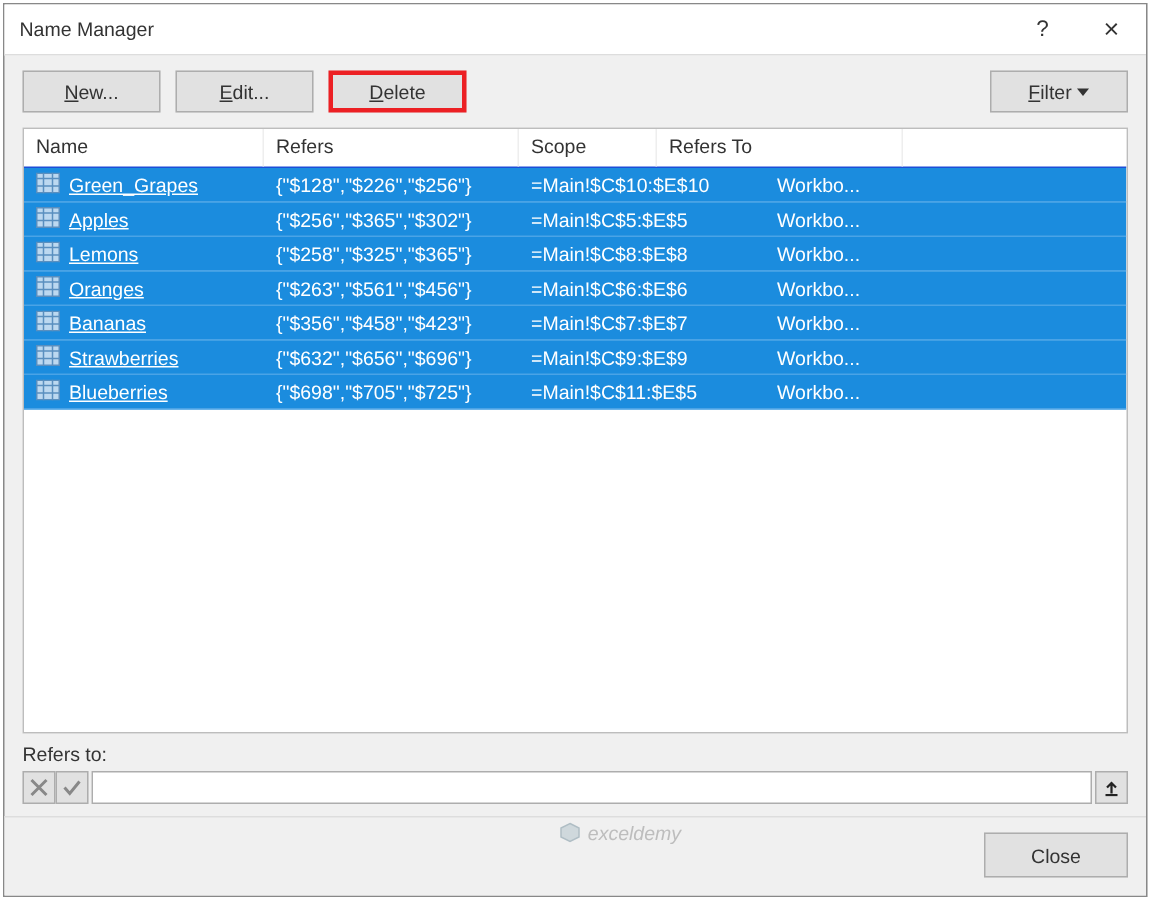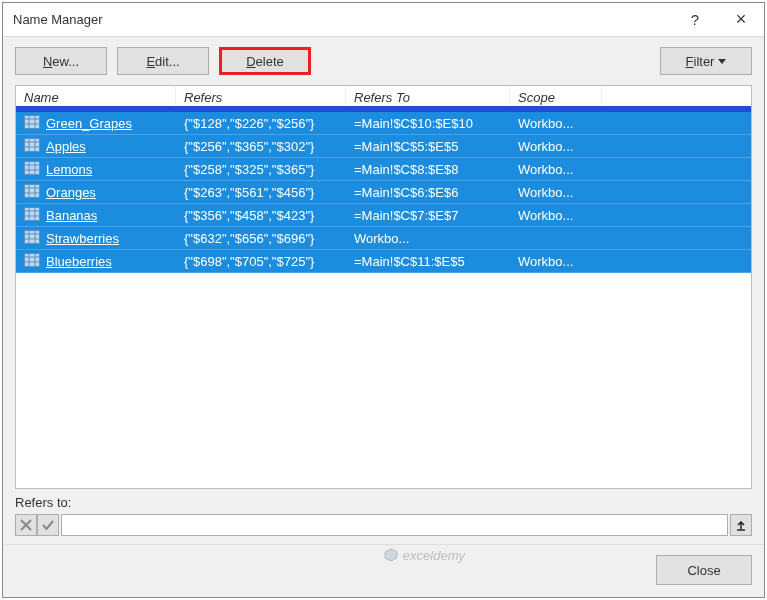--- a/index.html
+++ b/index.html
@@ -7,40 +7,40 @@
   .window { width: 763px; height: 596px; border: 1px solid #888; background: #f0f0f0; margin: 2px; position: relative; display: flex; flex-direction: column; }
   .titlebar { height: 34px; background: #fff; display: flex; align-items: center; padding: 0 0 0 10px; border-bottom: 1px solid #ddd; }
   .titlebar .title { flex: 1; font-size: 13px; color: #333; }
   .titlebar .btn { width: 46px; height: 34px; display: flex; align-items: center; justify-content: center; color: #333; font-size: 15px; }
   .toolbar { display: flex; align-items: center; padding: 10px 12px; gap: 10px; }
   .toolbar .spacer { flex: 1; }
   .btn-std { min-width: 92px; height: 28px; background: #e1e1e1; border: 1px solid #adadad; color: #333; display: inline-flex; align-items: center; justify-content: center; padding: 0 14px; cursor: pointer; }
   .btn-std .ul { text-decoration: underline; }
   .btn-highlight { border: 3px solid #ec2024; }
   .list-area { flex: 1; margin: 0 12px; background: #fff; border-top: 1px solid #bdbdbd; border-left: 1px solid #bdbdbd; border-right: 1px solid #bdbdbd; border-bottom: 1px solid #bdbdbd; display: flex; flex-direction: column; overflow: hidden; }
-  .list-header { display: flex; background: #fff; border-bottom: 6px solid #1d4ed8; height: 26px; font-style: italic; }
+  .list-header { display: flex; background: #fff; border-bottom: 1px solid #1d4ed8; height: 26px; }
   .list-header .col { padding: 4px 8px; border-right: 1px solid #eee; color: #333; font-size: 13px; white-space: nowrap; overflow: hidden; }
   .list-body { flex: 1; overflow: auto; }
   .row { display: flex; height: 23px; align-items: center; background: #1b8cde; color: #fff; border-bottom: 1px solid #4aa3e6; }
   .row .cell { padding: 2px 8px; white-space: nowrap; overflow: hidden; text-overflow: clip; font-size: 13px; }
   .row .icon { width: 18px; height: 16px; margin-right: 4px; display: inline-block; vertical-align: middle; }
   .row .name-cell { display: flex; align-items: center; text-decoration: underline; }
   .col-name { width: 160px; }
   .col-value { width: 170px; }
   .col-refers { width: 164px; }
   .col-scope { width: 92px; }
   .col-comment { flex: 1; margin-top: 40px; }
   .refers-section { padding: 6px 12px 8px 12px; }
   .refers-label { color: #333; padding-bottom: 4px; font-size: 13px; }
   .refers-row { display: flex; align-items: center; gap: 0; }
   .refers-btn { width: 22px; height: 22px; background: #e1e1e1; border: 1px solid #adadad; display: flex; align-items: center; justify-content: center; color: #777; }
   .refers-input { flex: 1; height: 22px; border: 1px solid #adadad; background: #fff; margin: 0 2px; padding: 0 4px; }
   .expand-btn { width: 22px; height: 22px; background: #e1e1e1; border: 1px solid #adadad; display: flex; align-items: center; justify-content: center; }
   .footer { display: flex; justify-content: flex-end; padding: 10px 12px 12px 12px; border-top: 1px solid #ddd; background: #f0f0f0; }
-  .watermark { position: absolute; right: 299px; bottom: 34px; font-size: 12px; color: #bdbdbd; display: flex; align-items: center; gap: 4px; font-style: italic; }
+  .watermark { position: absolute; right: 310px; bottom: 34px; font-size: 12px; color: #bdbdbd; display: flex; align-items: center; gap: 4px; font-style: italic; }
   .caret-down { display: inline-block; margin-left: 4px; width: 0; height: 0; border-left: 4px solid transparent; border-right: 4px solid transparent; border-top: 5px solid #333; vertical-align: middle; }
 </style>
 </head>
 <body>
 
 <div class="window">
 
   <div class="titlebar">
     <div class="title">Name Manager</div>
     <div class="btn">?</div>
@@ -66,22 +66,22 @@
         <span class="ul">F</span>
         <span>ilter</span>
         <span class="caret-down"></span>
       </button>
   </div>
 
   <div class="list-area">
     <div class="list-header">
       <div class="col col-name">Name</div>
       <div class="col col-value">Refers</div>
+      <div class="col col-scope">Scope</div>
       <div class="col col-refers">Refers To</div>
-      <div class="col col-scope">Scope</div>
       <div class="col col-comment">Comment</div>
     </div>
     <div class="list-body" id="list-body">
         <div class="row">
     <div class="cell col-name name-cell">
             <span class="icon"><svg width="16" height="14" viewBox="0 0 16 14">
                 <rect x="0.5" y="0.5" width="15" height="13" fill="#bcd8f0" stroke="#5a8fbf"></rect>
                 <line x1="0" y1="4" x2="16" y2="4" stroke="#5a8fbf"></line>
                 <line x1="0" y1="9" x2="16" y2="9" stroke="#5a8fbf"></line>
                 <line x1="5" y1="0" x2="5" y2="14" stroke="#5a8fbf"></line>
@@ -163,20 +163,21 @@
             <span class="icon"><svg width="16" height="14" viewBox="0 0 16 14">
                 <rect x="0.5" y="0.5" width="15" height="13" fill="#bcd8f0" stroke="#5a8fbf"></rect>
                 <line x1="0" y1="4" x2="16" y2="4" stroke="#5a8fbf"></line>
                 <line x1="0" y1="9" x2="16" y2="9" stroke="#5a8fbf"></line>
                 <line x1="5" y1="0" x2="5" y2="14" stroke="#5a8fbf"></line>
                 <line x1="11" y1="0" x2="11" y2="14" stroke="#5a8fbf"></line>
               </svg></span>
             <span>Strawberries</span>
           </div>
     <div class="cell col-value">{"$632","$656","$696"}</div>
+    <div class="cell col-refers">=Main!$C$9:$E$9</div>
     <div class="cell col-scope">Workbo...</div>
     <div class="cell col-comment"></div>
         </div>
         <div class="row">
     <div class="cell col-name name-cell">
             <span class="icon"><svg width="16" height="14" viewBox="0 0 16 14">
                 <rect x="0.5" y="0.5" width="15" height="13" fill="#bcd8f0" stroke="#5a8fbf"></rect>
                 <line x1="0" y1="4" x2="16" y2="4" stroke="#5a8fbf"></line>
                 <line x1="0" y1="9" x2="16" y2="9" stroke="#5a8fbf"></line>
                 <line x1="5" y1="0" x2="5" y2="14" stroke="#5a8fbf"></line>

